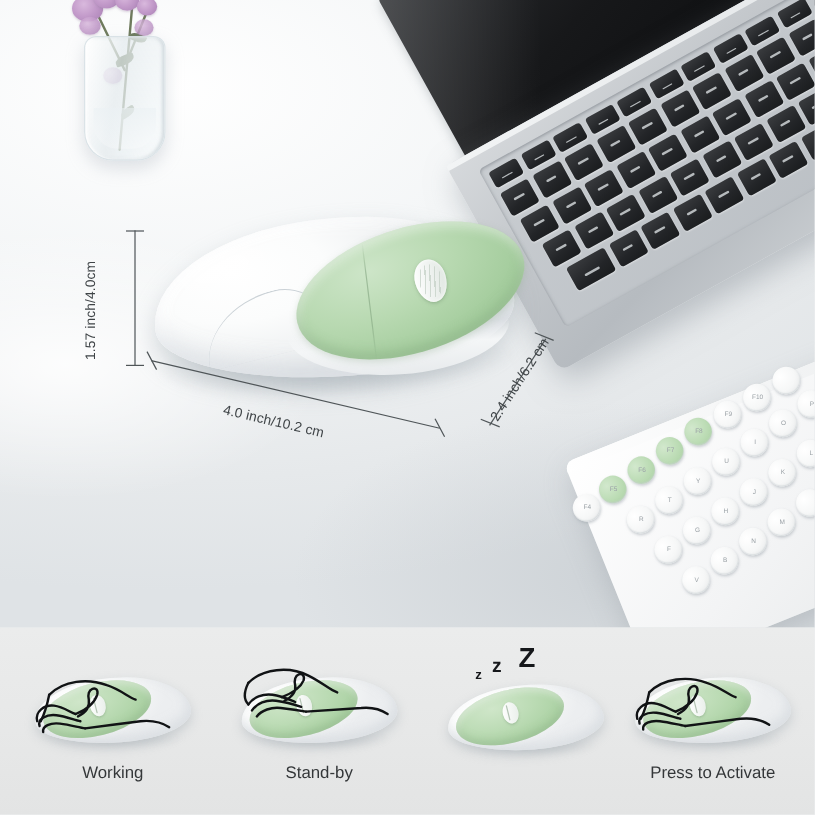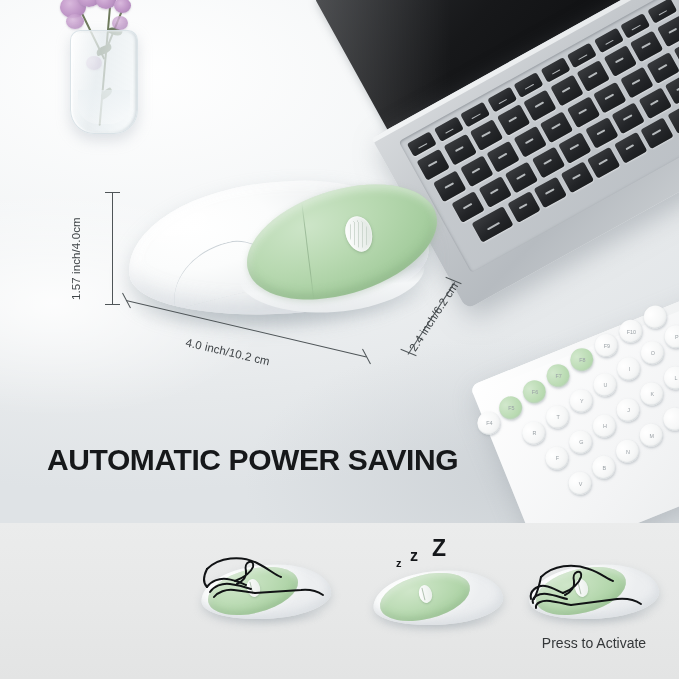--- a/index.html
+++ b/index.html
@@ -481,44 +481,64 @@
       <div class="dlabel" id="lbl-w">4.0 inch/10.2 cm</div>
     </div>
 
     <div class="dim" id="dim-d">
       <div class="ln"></div>
       <div class="cap cT"></div>
       <div class="cap cB"></div>
       <div class="dlabel" id="lbl-d">2.4 inch/6.2 cm</div>
     </div>
 
-    <div id="headline">AUTOMATIC POWER SAVING</div>
   </div>
 
   <div id="steps">
 
+    <div class="step" style="left:0px;width:188px;">
+      <div class="step-art">
+        <div class="mm">
+          <div class="mm-sh"></div>
+          <div class="mm-body"></div>
+          <div class="mm-top"></div>
+          <div class="mm-wh"></div>
+          <svg class="hand" viewBox="0 0 130 64">
+            <path d="M2,40 C0,32 8,26 16,27 C24,28 30,33 34,34"></path>
+            <path d="M4,44 C2,38 10,34 18,35 C26,36 33,39 38,40"></path>
+            <path d="M7,49 C6,44 13,41 21,42 C29,43 36,45 42,46"></path>
+            <path d="M12,18 C24,6 44,4 60,10 C72,14 78,20 84,22"></path>
+            <path d="M12,18 C10,28 8,34 5,40"></path>
+            <path d="M34,34 C44,30 50,24 52,18 C53,14 51,12 48,13 C45,14 44,18 45,22 C46,28 42,33 36,36"></path>
+            <path d="M42,46 C58,44 72,42 88,40 C98,39 106,41 112,45"></path>
+          </svg>
+        </div>
+      </div>
+      <div class="step-lbl">Working</div>
+    </div>
 
     <div class="step" style="left:172px;width:188px;">
       <div class="step-art">
         <div class="mm">
           <div class="mm-sh"></div>
           <div class="mm-body"></div>
           <div class="mm-top"></div>
           <div class="mm-wh"></div>
           <svg class="hand" viewBox="0 0 130 64">
             <path d="M6,8 C18,-4 40,-6 56,2 C68,8 74,14 80,16"></path>
             <path d="M6,8 C2,16 2,22 6,26"></path>
             <path d="M6,26 C10,20 18,17 26,18 C34,19 40,22 45,24"></path>
             <path d="M9,31 C13,25 21,22 29,23 C37,24 44,26 50,28"></path>
             <path d="M13,36 C17,31 25,28 33,29 C41,30 48,31 54,32"></path>
             <path d="M34,20 C44,16 50,11 52,6 C53,2 51,0 48,1 C45,2 44,6 45,10 C46,16 42,20 36,23"></path>
             <path d="M54,32 C70,31 86,30 100,29 C110,28 116,30 122,34"></path>
           </svg>
         </div>
       </div>
+      <div class="step-lbl">Stand-by</div>
     </div>
 
     <div class="step" style="left:344px;width:188px;">
       <div class="step-art">
         <div class="zzz">
           <span class="z1">z</span>
           <span class="z2">z</span>
           <span class="z3">Z</span>
         </div>
         <div class="mm" style="top:36px">

